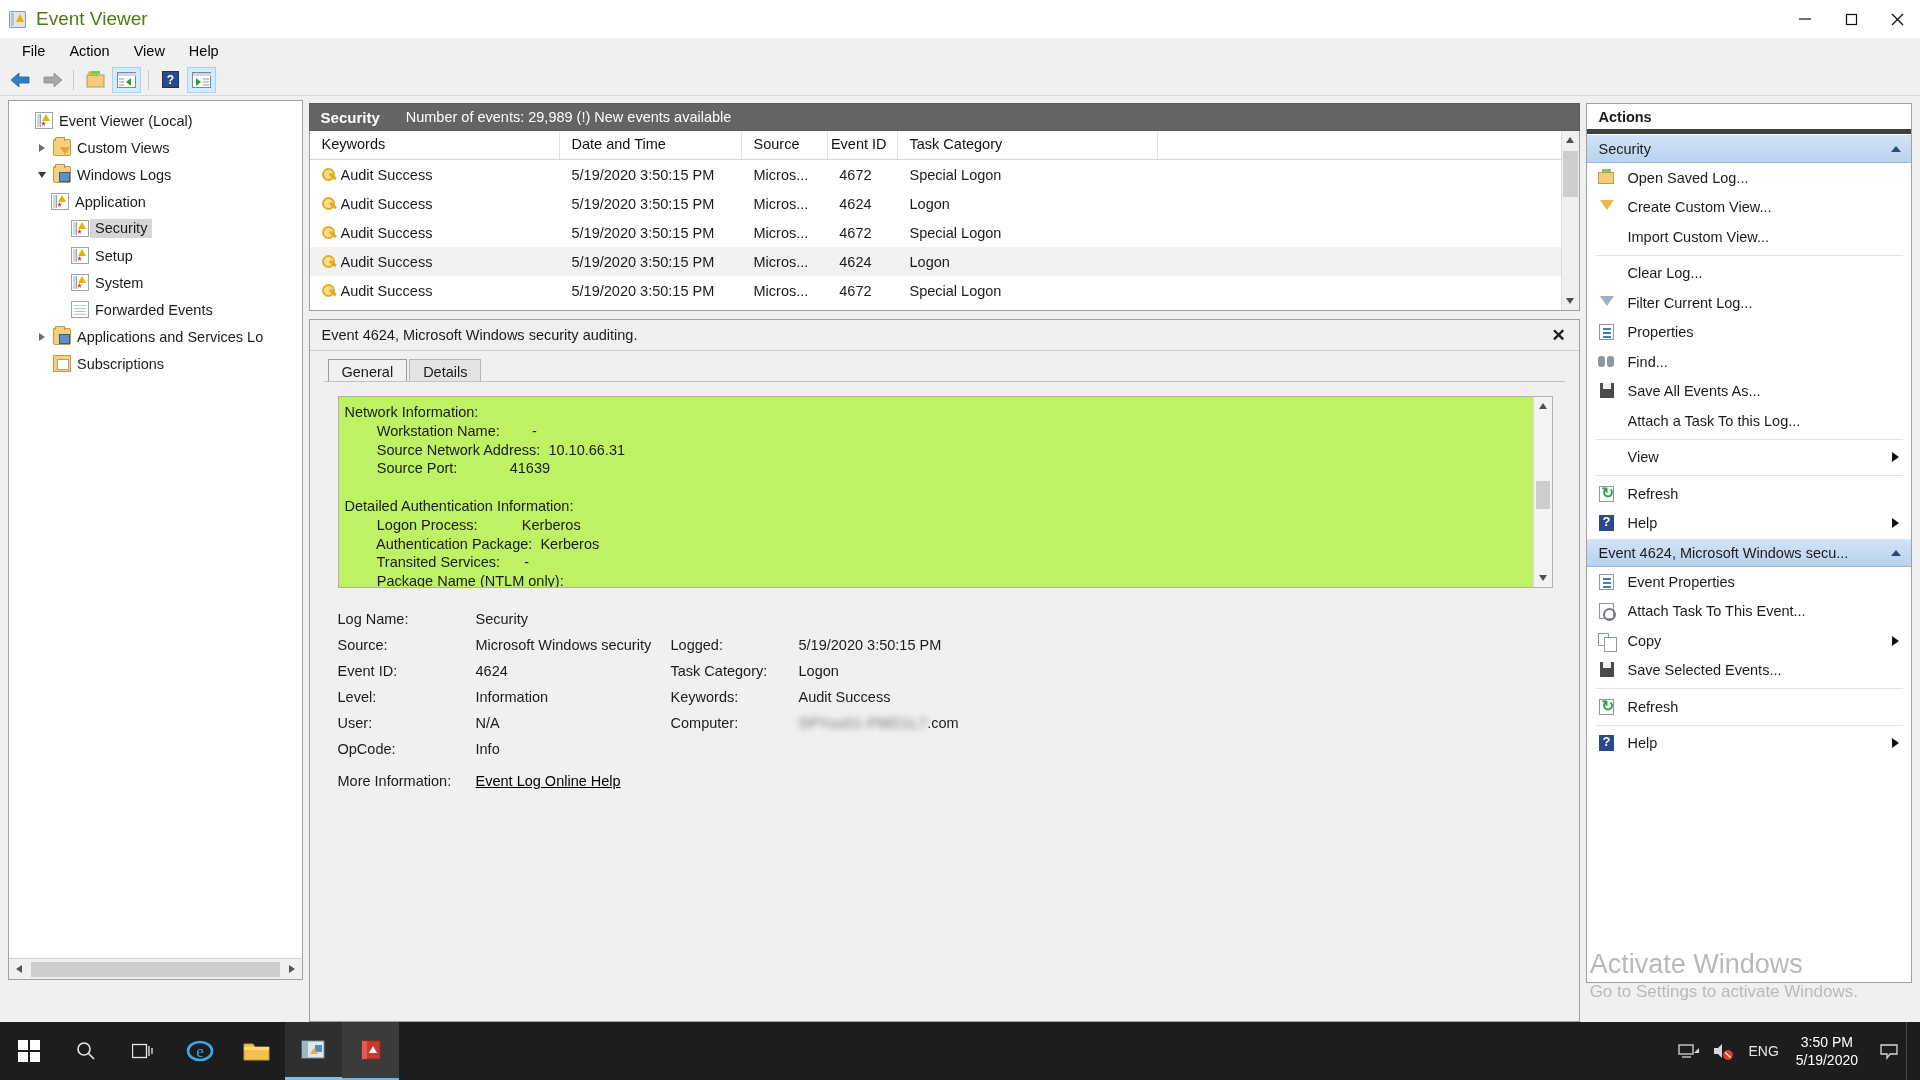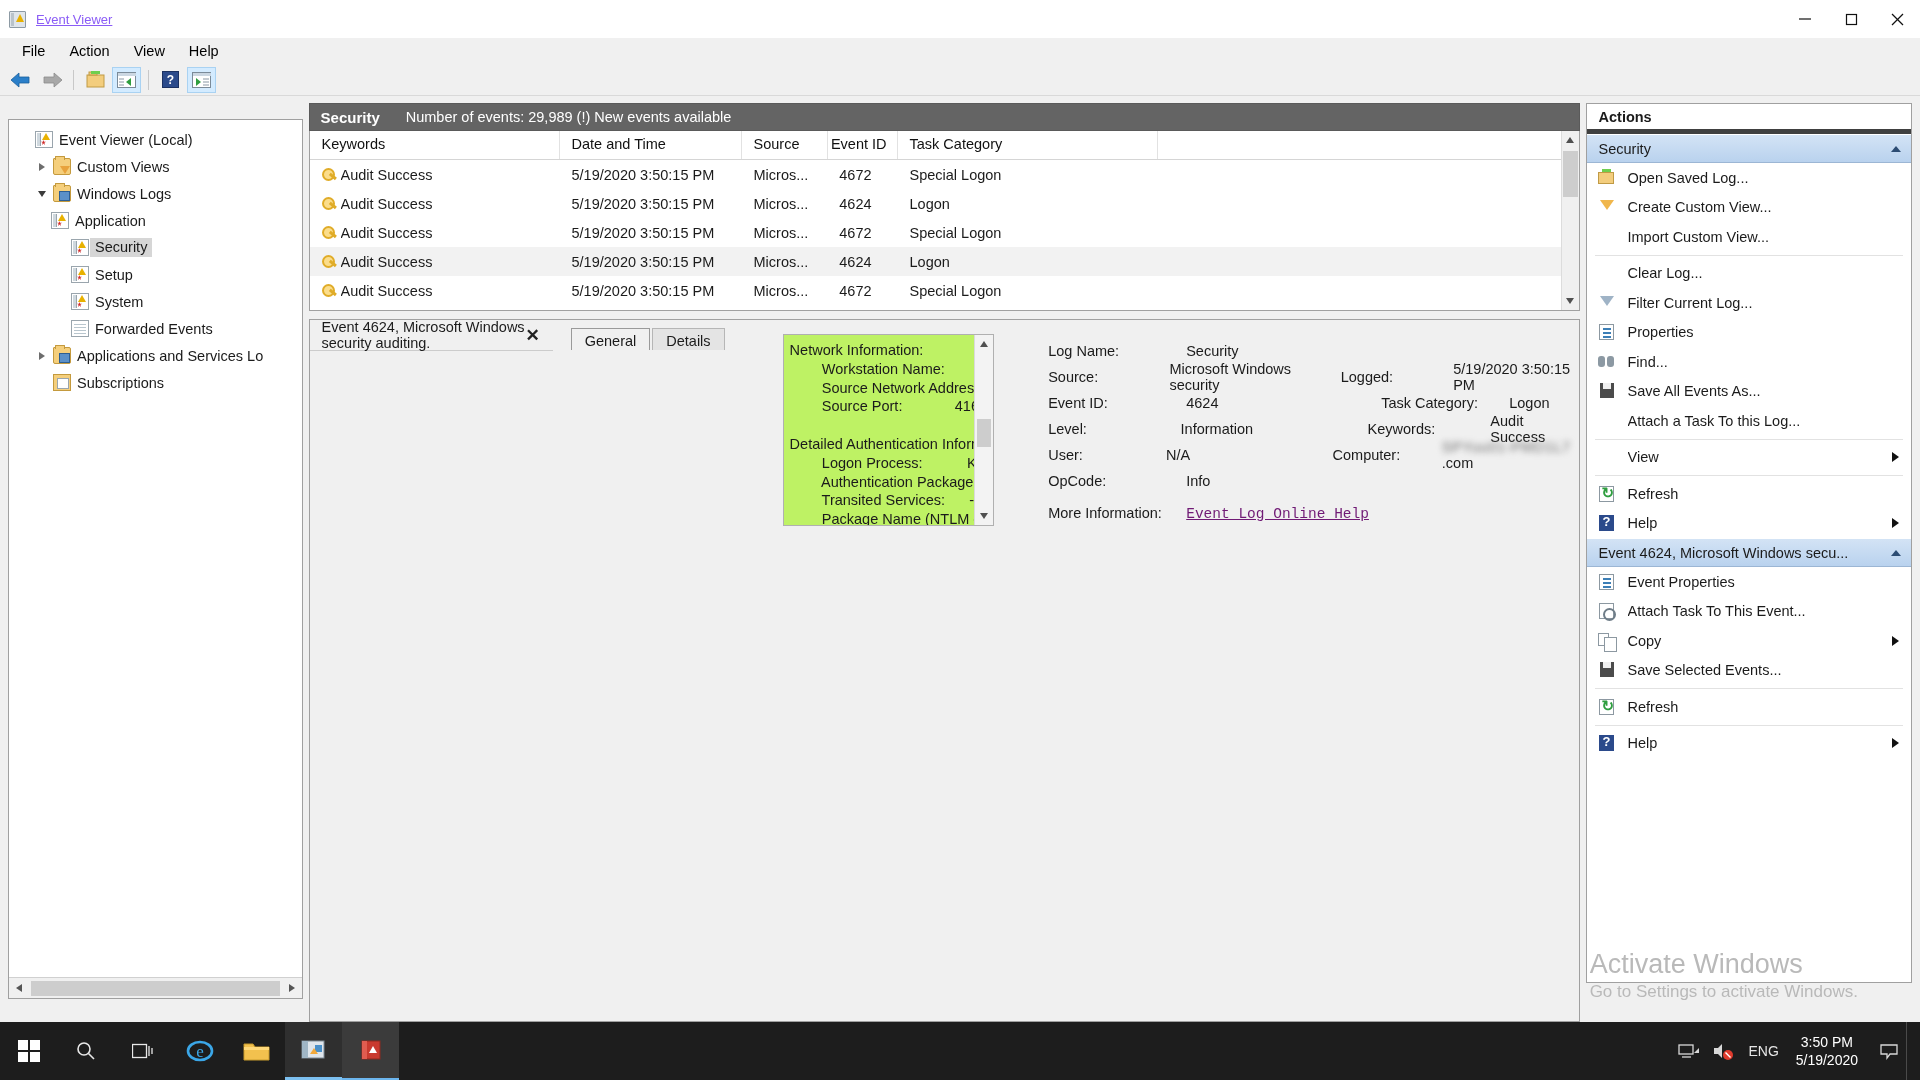--- a/index.html
+++ b/index.html
@@ -19,41 +19,41 @@
   .titlebar { height:38px; background:#ffffff; display:flex; align-items:center; position:relative; }
   .title-icon {
     width:17px; height:17px; margin-left:9px; margin-right:10px; position:relative;
     background:#dfe5ea; border:1px solid #8d9aa4; border-radius:1px; flex:none;
   }
   .title-icon::before{content:"";position:absolute;left:1px;top:1px;width:3px;height:13px;background:#b9c3cb;}
   .title-icon::after{
     content:"";position:absolute;left:6px;top:2px;width:0;height:0;
     border-left:4.5px solid transparent;border-right:4.5px solid transparent;border-bottom:8px solid #e8b100;
   }
-  .title-text { font-size:13px; color:#8b5cf6;text-decoration:underline; }
+  .title-text { font-size:19px; color:#4d7c0f; }
   .win-buttons { position:absolute; right:0; top:0; height:38px; display:flex; }
   .win-btn { width:46px; height:38px; display:flex; align-items:center; justify-content:center; cursor:default; }
   .win-btn svg { display:block; }
 
   
   .menubar { height:26px; background:#f0f0f0; display:flex; align-items:center; padding-left:10px; }
   .menu-item { padding:3px 12px; font-size:14.5px; color:#000; cursor:default; }
 
   
   .toolbar { height:32px; background:#f0f0f0; display:flex; align-items:center; padding-left:6px; gap:2px;
              border-bottom:1px solid #d9d9d9; }
   .tb-btn { width:29px; height:26px; display:flex; align-items:center; justify-content:center; cursor:default; }
   .tb-sep { width:1px; height:20px; background:#c8c8c8; margin:0 5px; }
   .tb-active { background:#d3ebff; border:1px solid #a9d2f2; }
 
   
   .content { position:absolute; left:0; top:96px; width:1920px; height:926px; background:#f0f0f0; display:flex; }
 
   
-  .tree-pane { width:295px; margin:23px 0 0 8px; background:#fff; border:1px solid #a0a0a0;
+  .tree-pane { width:295px; margin:4px 0 0 8px; background:#fff; border:1px solid #a0a0a0;
                position:relative; height:880px; }
   .tree-scroll { position:absolute; left:0; top:0; right:0; bottom:22px; overflow:hidden; padding-top:6px; }
   .tree-row { display:flex; align-items:center; height:27px; font-size:14.5px; white-space:nowrap; cursor:default; }
   .tw { width:22px; display:flex; align-items:center; justify-content:center; flex:none; }
   .chev { width:0;height:0; }
   .chev-right { border-top:4.5px solid transparent; border-bottom:4.5px solid transparent; border-left:6px solid #6d6d6d; }
   .chev-down { border-left:4.5px solid transparent; border-right:4.5px solid transparent; border-top:6px solid #3b3b3b; }
   .tree-row .lbl { padding-left:6px; }
   .tree-row.sel .lbl { background:#d6d6d6; padding:1px 5px 2px 5px; margin-left:1px; }
   .ico { width:18px; height:17px; flex:none; position:relative; }
@@ -99,21 +99,21 @@
   .key-ico::before{content:"";position:absolute;left:0;top:0;width:9px;height:9px;border:2px solid #e0ac28;border-radius:50%;background:#fbdd8b;}
   .key-ico::after{content:"";position:absolute;left:7px;top:7px;width:8px;height:2.5px;background:#e0ac28;transform:rotate(40deg);}
 
   .vsb { position:absolute; right:0; top:0; width:18px; bottom:0; background:#f0f0f0; border-left:1px solid #dcdcdc; }
   .vsb-arrow { height:18px; display:flex; align-items:center; justify-content:center; }
   .tri-u { width:0;height:0;border-left:4.5px solid transparent;border-right:4.5px solid transparent;border-bottom:6px solid #505050; }
   .tri-d { width:0;height:0;border-left:4.5px solid transparent;border-right:4.5px solid transparent;border-top:6px solid #505050; }
   .vsb-thumb { position:absolute; left:1px; right:1px; top:20px; height:46px; background:#cdcdcd; }
 
   
-  .detail-pane { flex:1; margin-top:8px; background:#f0f0f0; border:1px solid #a0a0a0; position:relative; display:flex; flex-direction:row; }
+  .detail-pane { flex:1; margin-top:8px; background:#f0f0f0; border:1px solid #a0a0a0; position:relative; display:flex; flex-direction:column; }
   .detail-title { height:31px; display:flex; align-items:center; padding-left:12px; font-size:14.5px;
                   border-bottom:1px solid #cccccc; position:relative; }
   .detail-close { position:absolute; right:10px; top:5px; width:20px; height:20px; display:flex;
                   align-items:center; justify-content:center; font-size:17px; font-weight:bold; color:#222; cursor:default; }
   .tabs { display:flex; padding:8px 0 0 18px; height:30px; }
   .tab { padding:4px 13px 4px 13px; font-size:14.5px; border:1px solid #b6b6b6; border-bottom:none;
          background:#e4e4e4; margin-right:2px; cursor:default; position:relative; top:0; }
   .tab.active { background:#f0f0f0; border-color:#9a9a9a; }
   .tabs-rule { height:1px; background:#c2c2c2; margin:0 14px; }
 
@@ -123,21 +123,21 @@
   .desc-vsb { position:absolute; right:0; top:0; bottom:0; width:19px; background:#f3f3f3; border-left:1px solid #dadada; }
   .desc-thumb { position:absolute; left:2px; right:2px; top:84px; height:28px; background:#cdcdcd; }
 
   .summary { margin:18px 0 0 28px; font-size:14.5px; }
   .sum-row { display:flex; height:26px; align-items:center; }
   .sum-l1 { width:138px; }
   .sum-v1 { width:195px; }
   .sum-l2 { width:128px; }
   .sum-v2 { }
   .blurred { display:inline-block; filter:blur(3.2px); color:#6e6e6e; letter-spacing:0.5px; }
-  .link { color:#701a75; text-decoration:underline; cursor:default;font-family:Liberation Mono, monospace; }
+  .link { color:#000000; text-decoration:underline; cursor:default; }
 
   
   .act-pane { width:327px; margin:7px 8px 0 6px; background:#fff; border:1px solid #a0a0a0; height:880px; }
   .act-head { height:30px; display:flex; align-items:center; padding-left:12px; font-weight:bold; font-size:14.5px;
               border-bottom:5px solid #404040; }
   .act-group { height:29px; display:flex; align-items:center; padding:0 10px 0 12px; font-size:14.5px;
                background:linear-gradient(to bottom,#d3e3f5,#b9d2ee); border-top:1px solid #ffffff;
                border-bottom:1px solid #9cb6d4; cursor:default; }
   .act-group .gname { flex:1; overflow:hidden; white-space:nowrap; }
   .act-up { width:0;height:0;border-left:5px solid transparent;border-right:5px solid transparent;border-bottom:6px solid #2c4c73; }

